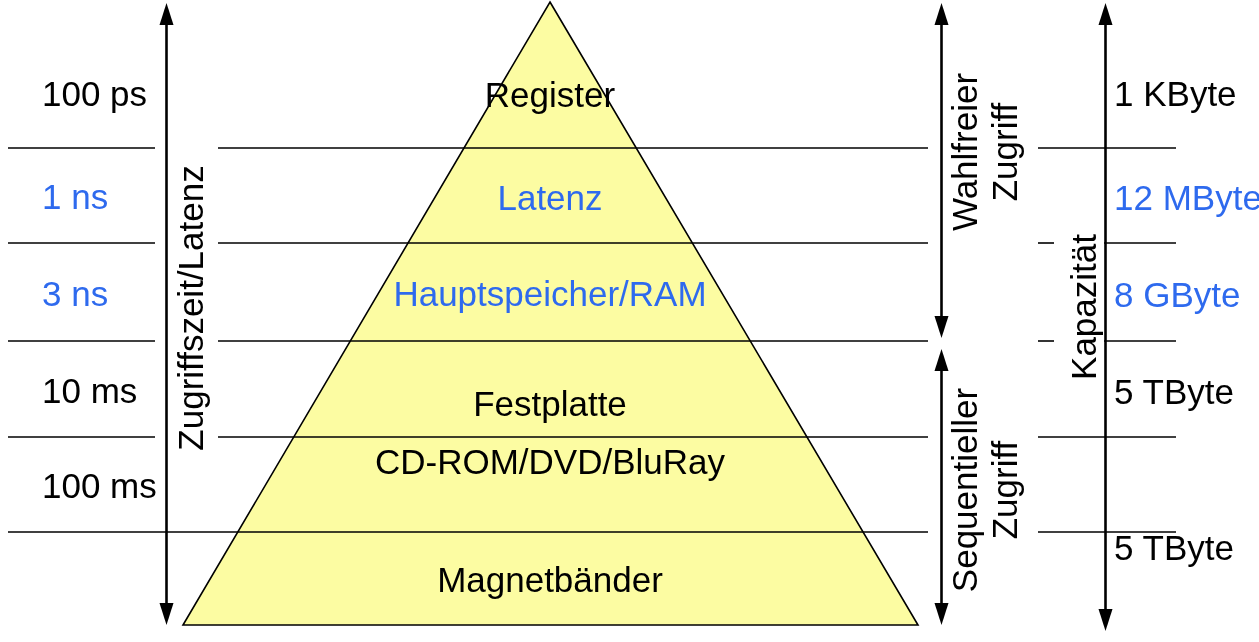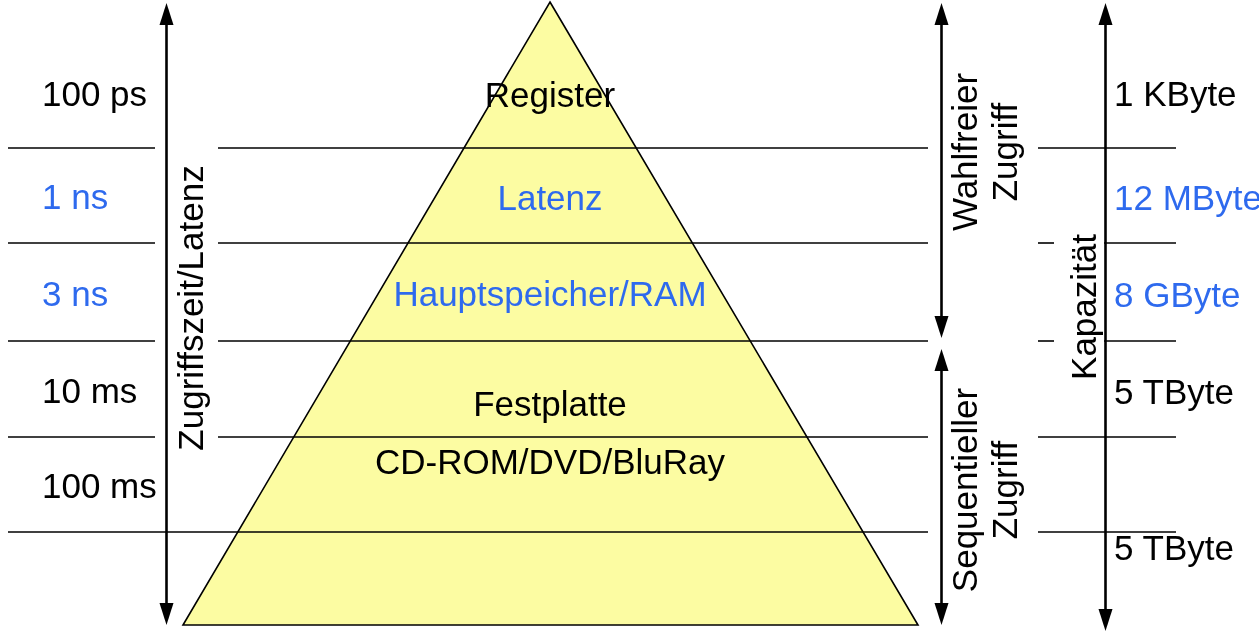--- a/index.html
+++ b/index.html
@@ -118,20 +118,21 @@
   <div class="lbl time-lbl hl" style="top:197px">1 ns</div>
   <div class="lbl time-lbl hl" style="top:294px">3 ns</div>
   <div class="lbl time-lbl" style="top:391px">10 ms</div>
   <div class="lbl time-lbl" style="top:486px">100 ms</div>
 
   <div class="lbl level-lbl" style="top:95px">Register</div>
   <div class="lbl level-lbl hl" style="top:198px">Latenz</div>
   <div class="lbl level-lbl hl" style="top:294px">Hauptspeicher/RAM</div>
   <div class="lbl level-lbl" style="top:404px">Festplatte</div>
   <div class="lbl level-lbl" style="top:462px">CD-ROM/DVD/BluRay</div>
+  <div class="lbl level-lbl" style="top:580px">Magnetbänder</div>
 
   <div class="lbl cap-lbl" style="top:94px">1 KByte</div>
   <div class="lbl cap-lbl hl" style="top:198px">12 MByte</div>
   <div class="lbl cap-lbl hl" style="top:295px">8 GByte</div>
   <div class="lbl cap-lbl" style="top:392px">5 TByte</div>
   <div class="lbl cap-lbl" style="top:548px">5 TByte</div>
 
   <div class="rot" style="left:191px; top:308px">Zugriffszeit/Latenz</div>
 
   <div class="rot" style="left:985px; top:152px">

